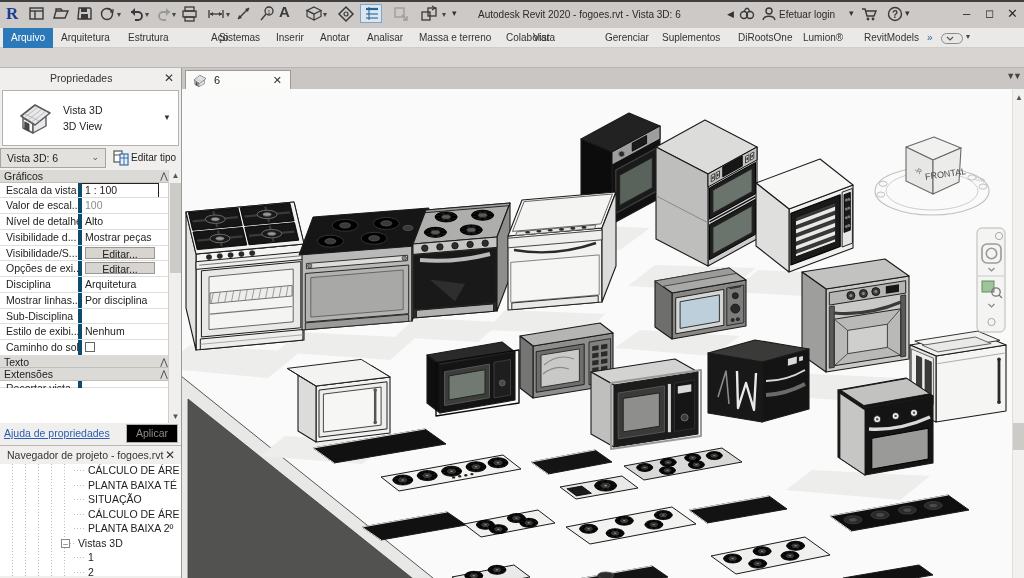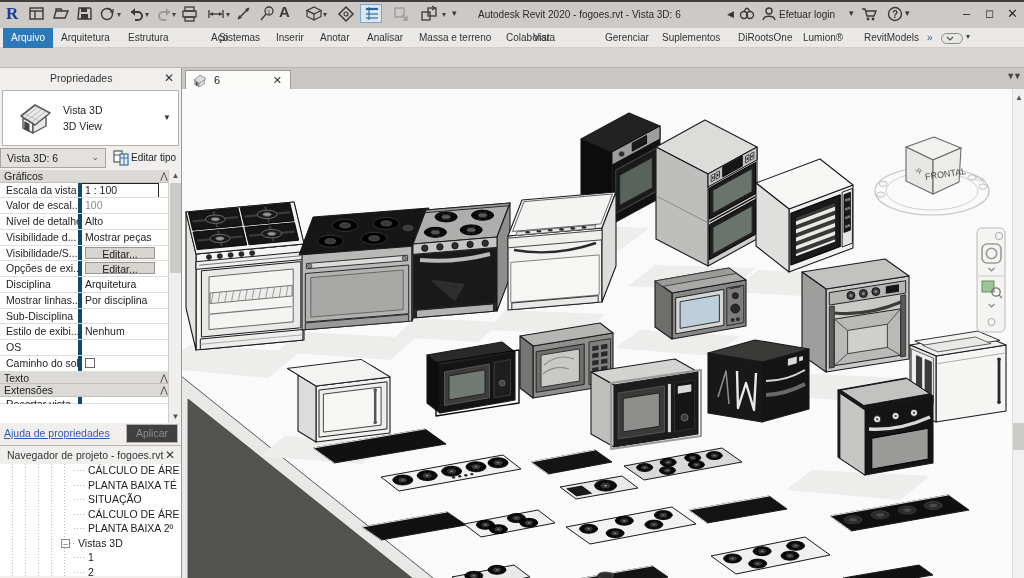--- a/index.html
+++ b/index.html
@@ -25,21 +25,21 @@
 #combo { left:0px; top:80px; width:106px; height:20px; background:#e3e1de; border:1px solid #a8a5a1; font-size:10.5px; color:#222; }
 #edittype { left:108px; top:80px; width:73px; height:20px; font-size:10px; color:#222; }
 #grid { left:0; top:102px; width:181px; height:253px; background:#fff; font-size:10.5px; }
 .sect { background:#dcdad7; border-bottom:1px solid #c2bfbb; color:#222; height:12.5px; line-height:12px; padding-left:4px; position:relative; box-sizing:border-box;}
 .row { height:15.75px; line-height:15.5px; border-bottom:1px solid #dededc; display:flex; box-sizing:border-box; }
 .lbl { width:82px; padding-left:6px; border-right:4px solid #0c4a6e; overflow:hidden; white-space:nowrap; color:#222;}
 .val { width:86px; padding-left:3px; overflow:hidden; white-space:nowrap; color:#222;}
 .btn { background:#d8d5d1; border:1px solid #9a9792; font-size:10.5px; text-align:center; color:#222; }
 #gridsb { left:168px; top:102px; width:13px; height:253px; background:#f0efed; border-left:1px solid #d0cecb;}
 #proplink { left:4px; top:359px; font-size:10.5px; color:#2a5db0; text-decoration:underline; }
-#aplicar { left:126px; top:356px; width:52px; height:19px; background:#404040; border:1px solid #b5b2ae; color:#8e8b88; font-size:10.5px; text-align:center; line-height:17px;}
+#aplicar { left:126px; top:356px; width:52px; height:19px; background:#000000; border:1px solid #b5b2ae; color:#8e8b88; font-size:10.5px; text-align:center; line-height:17px;}
 #navhead { left:0; top:377px; width:181px; height:20px; background:#f0efed; border-top:1px solid #b9b6b2; border-bottom:1px solid #d0cecb; font-size:10.5px; color:#333; }
 #tree { left:0; top:396px; width:181px; height:112px; background:#fff; font-size:10.5px; color:#222; overflow:hidden;}
 
 
 #tabbar { left:182px; top:68px; width:842px; height:21px; background:#c9c6c3; }
 #viewtab { left:3px; top:2px; width:106px; height:19px; background:#fbfbfa; border:1px solid #9a9a98; border-bottom:none; font-size:11px; color:#222; }
 #canvas { left:182px; top:89px; width:830px; height:489px; background:#f7f6f5; overflow:hidden; }
 #vscroll { left:1012px; top:89px; width:12px; height:489px; background:#f2f1ef; border-left:1px solid #dededc;}
 #vthumb { left:1013px; top:423px; width:11px; height:27px; background:#cdcbc8; }
 </style></head>
@@ -248,24 +248,20 @@
           <div class="lbl">Mostrar linhas...</div>
           <div class="val">Por disciplina</div>
         </div>
 <div class="row">
           <div class="lbl">Sub-Disciplina</div>
           <div class="val"></div>
         </div>
 <div class="row">
           <div class="lbl">Estilo de exibi...</div>
           <div class="val">Nenhum</div>
-        </div>
-<div class="row">
-          <div class="lbl">OS</div>
-          <div class="val"></div>
         </div>
 <div class="row">
           <div class="lbl">Caminho do sol</div>
           <div class="val"><span style="display:inline-block;width:10px;height:10px;border:1px solid #666;background:#fff;margin-top:2px;"></span></div>
         </div>
 <div class="sect">Texto<span style="position:absolute;right:6px;top:0px;font-size:9px;color:#444;">⋀⋀</span></div>
 <div class="sect">Extensões<span style="position:absolute;right:6px;top:0px;font-size:9px;color:#444;">⋀⋀</span></div>
 <div class="row" style="height:7px;">
           <div class="lbl" style="height:7px;">Recortar vista</div>
           <div class="val"></div>

